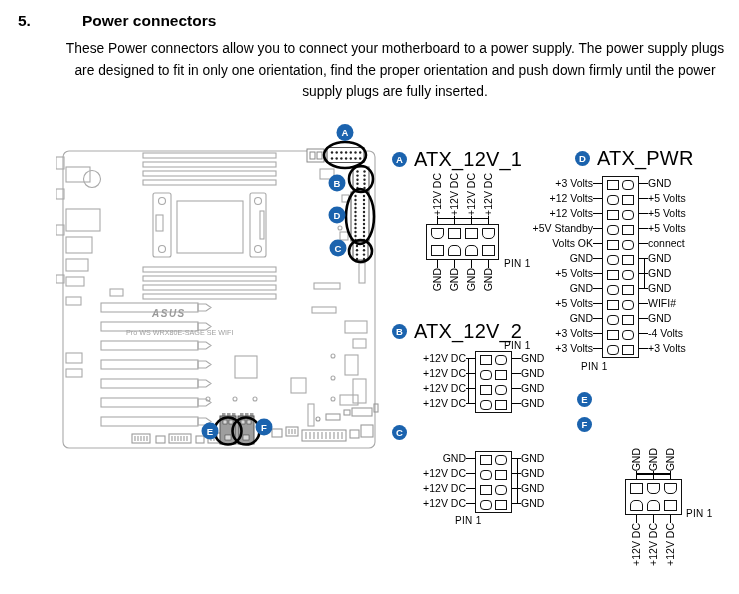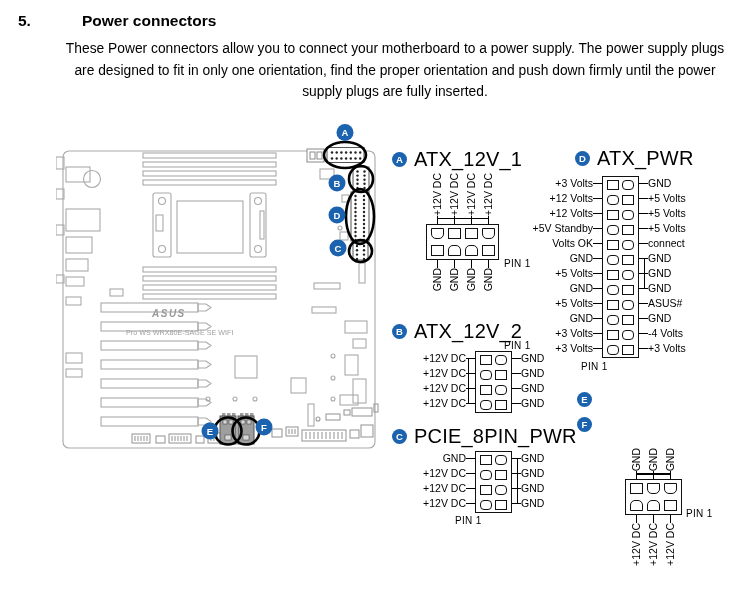--- a/index.html
+++ b/index.html
@@ -391,21 +391,20 @@
       <span>GND</span>
       <span>GND</span>
       <span>GND</span>
       <span>GND</span>
     </div>
     <span class="pin1" style="left:100px;top:-11px">PIN 1</span>
   </div>
 
   <div class="chead" style="left:392px;top:425px">
     <span class="badge">C</span>
-    <span class="cname">PCIE_8PIN_PWR</span>
   </div>
   <div class="vconn" style="left:404px;top:451px">
     <div class="lcol w62">
       <span>GND</span>
       <span>+12V DC</span>
       <span>+12V DC</span>
       <span>+12V DC</span>
     </div>
     <div class="tstrip"></div>
     <div class="connbox v">
@@ -513,21 +512,21 @@
       </div>
     <div class="rcol w55">
       <span>GND</span>
       <span>+5 Volts</span>
       <span>+5 Volts</span>
       <span>+5 Volts</span>
       <span>connect</span>
       <span>GND</span>
       <span>GND</span>
       <span>GND</span>
-      <span>ASUS#</span>
+      <span>WIFI#</span>
       <span>GND</span>
       <span>-4 Volts</span>
       <span>+3 Volts</span>
     </div>
     <span class="pin1" style="left:62px;top:185px">PIN 1</span>
   </div>
 
   <div class="chead" style="left:577px;top:392px">
     <span class="badge">E</span>
   </div>

